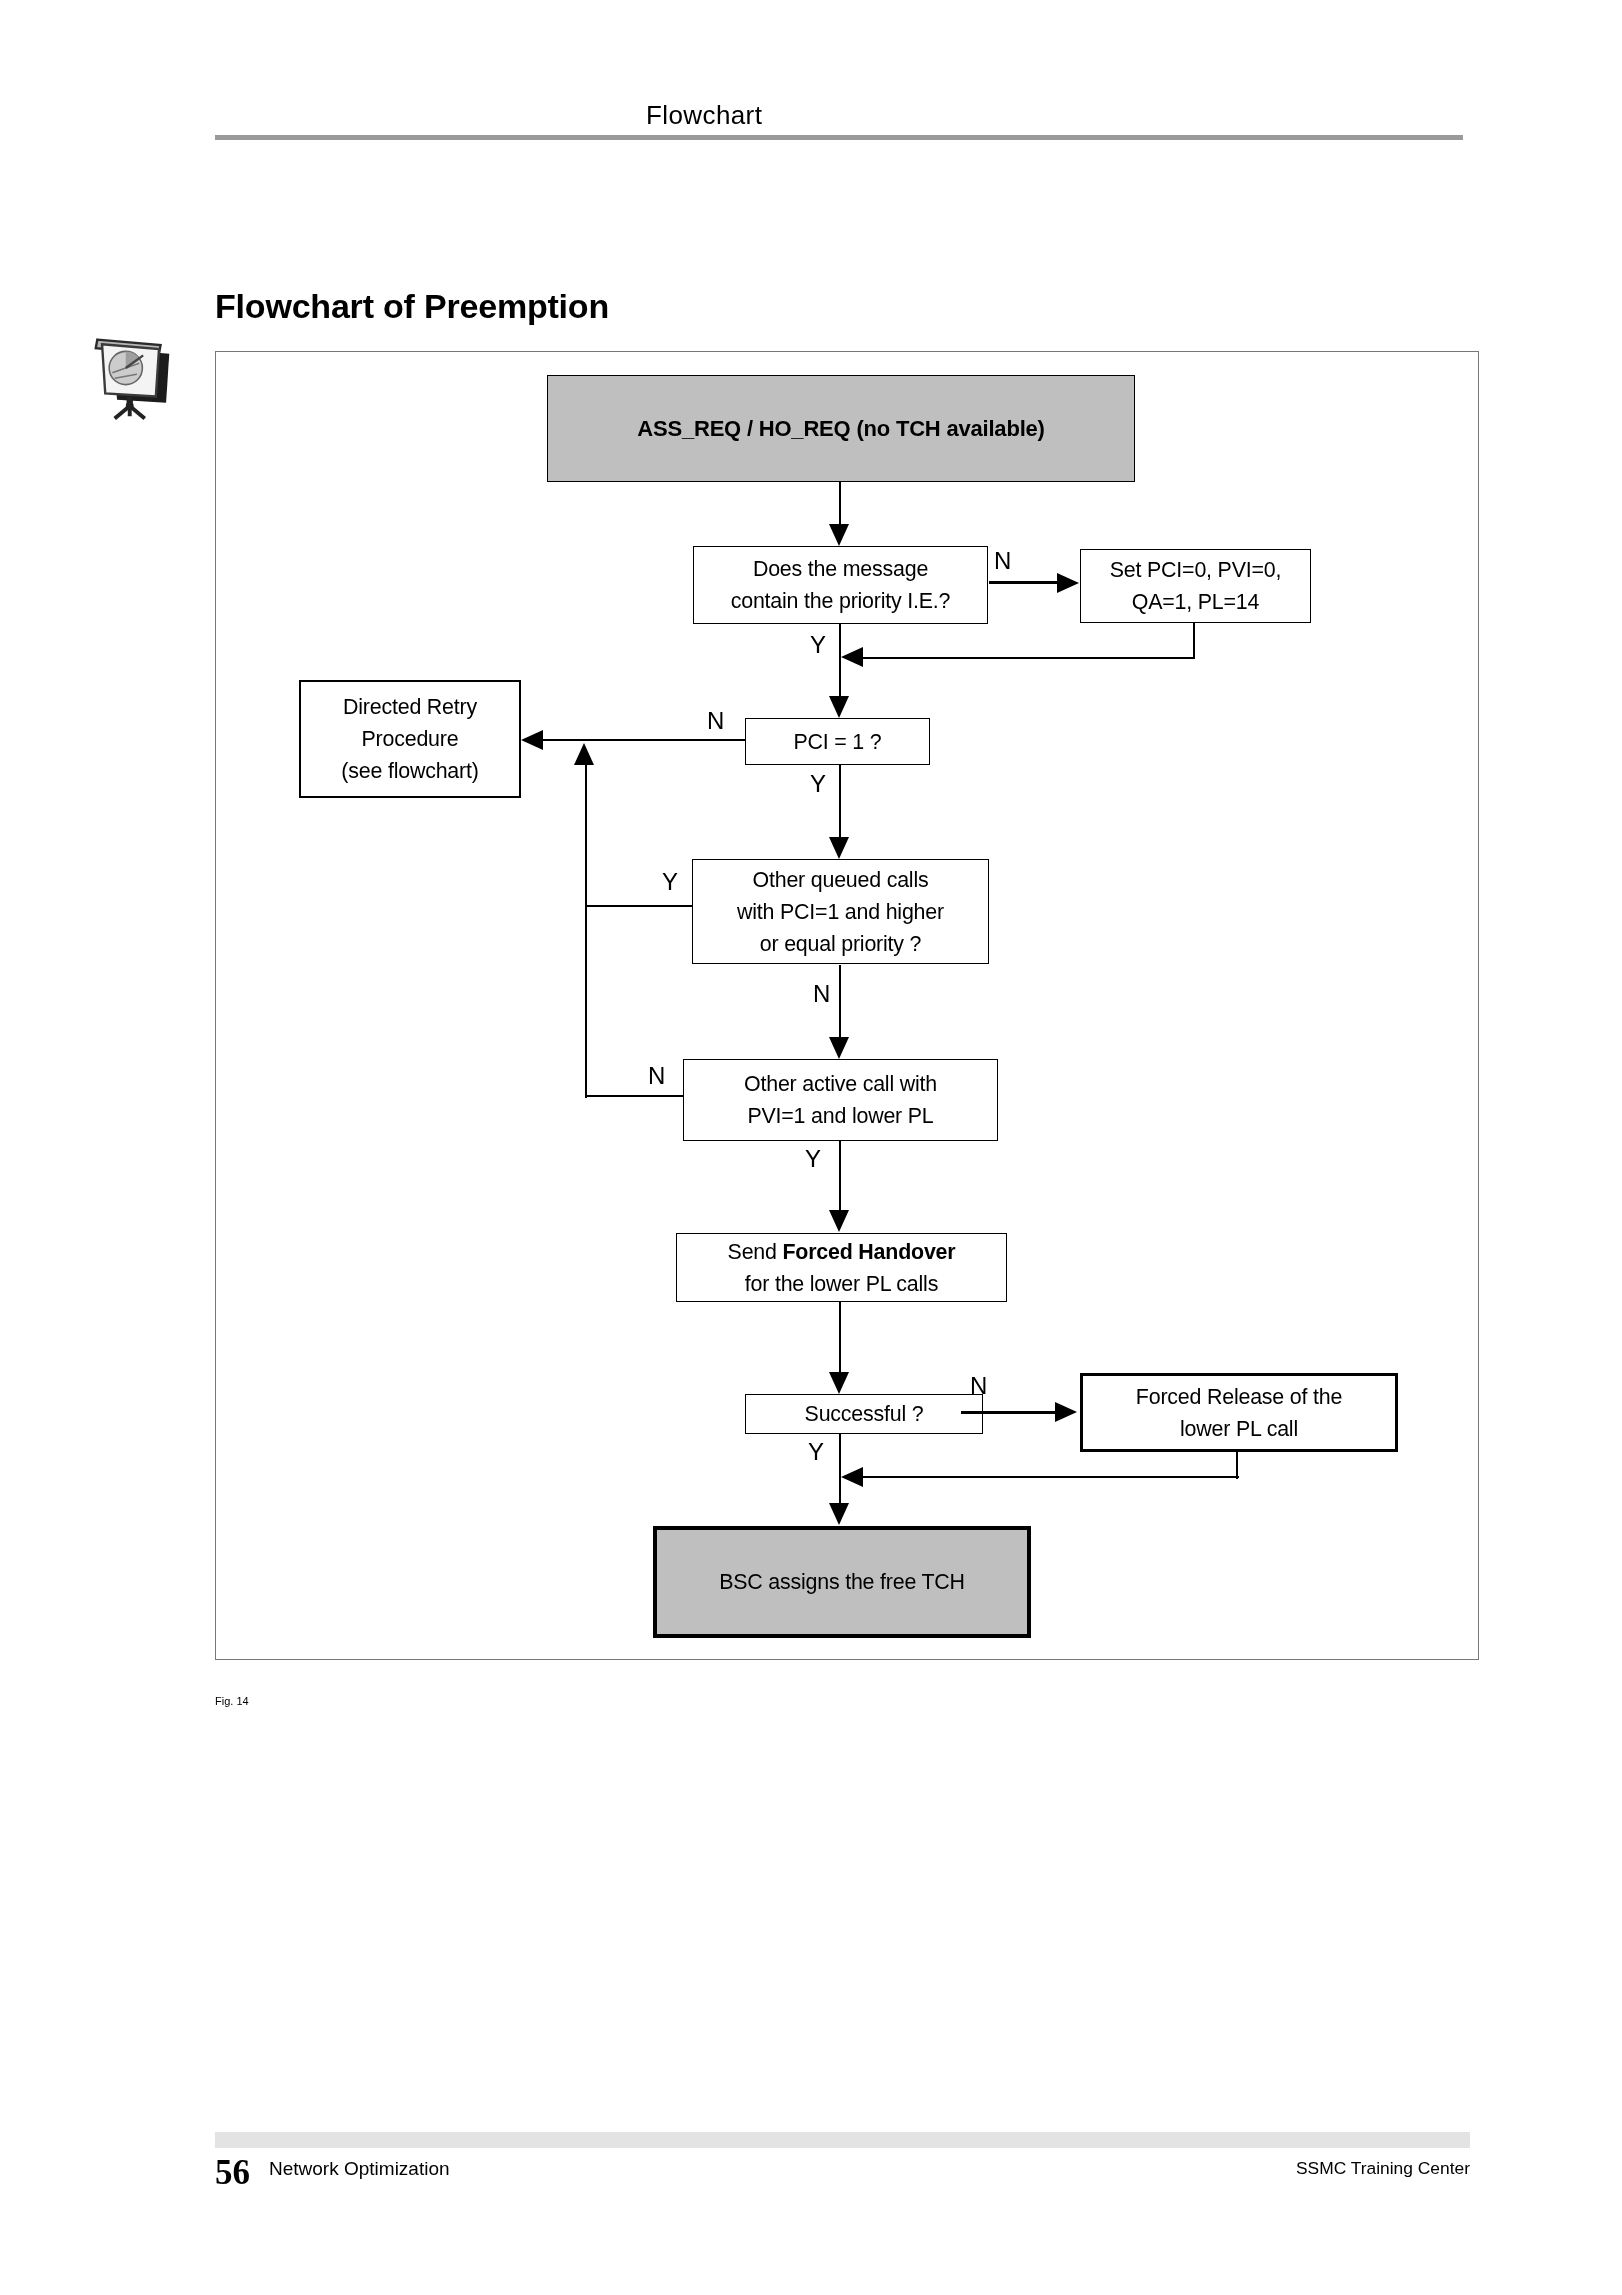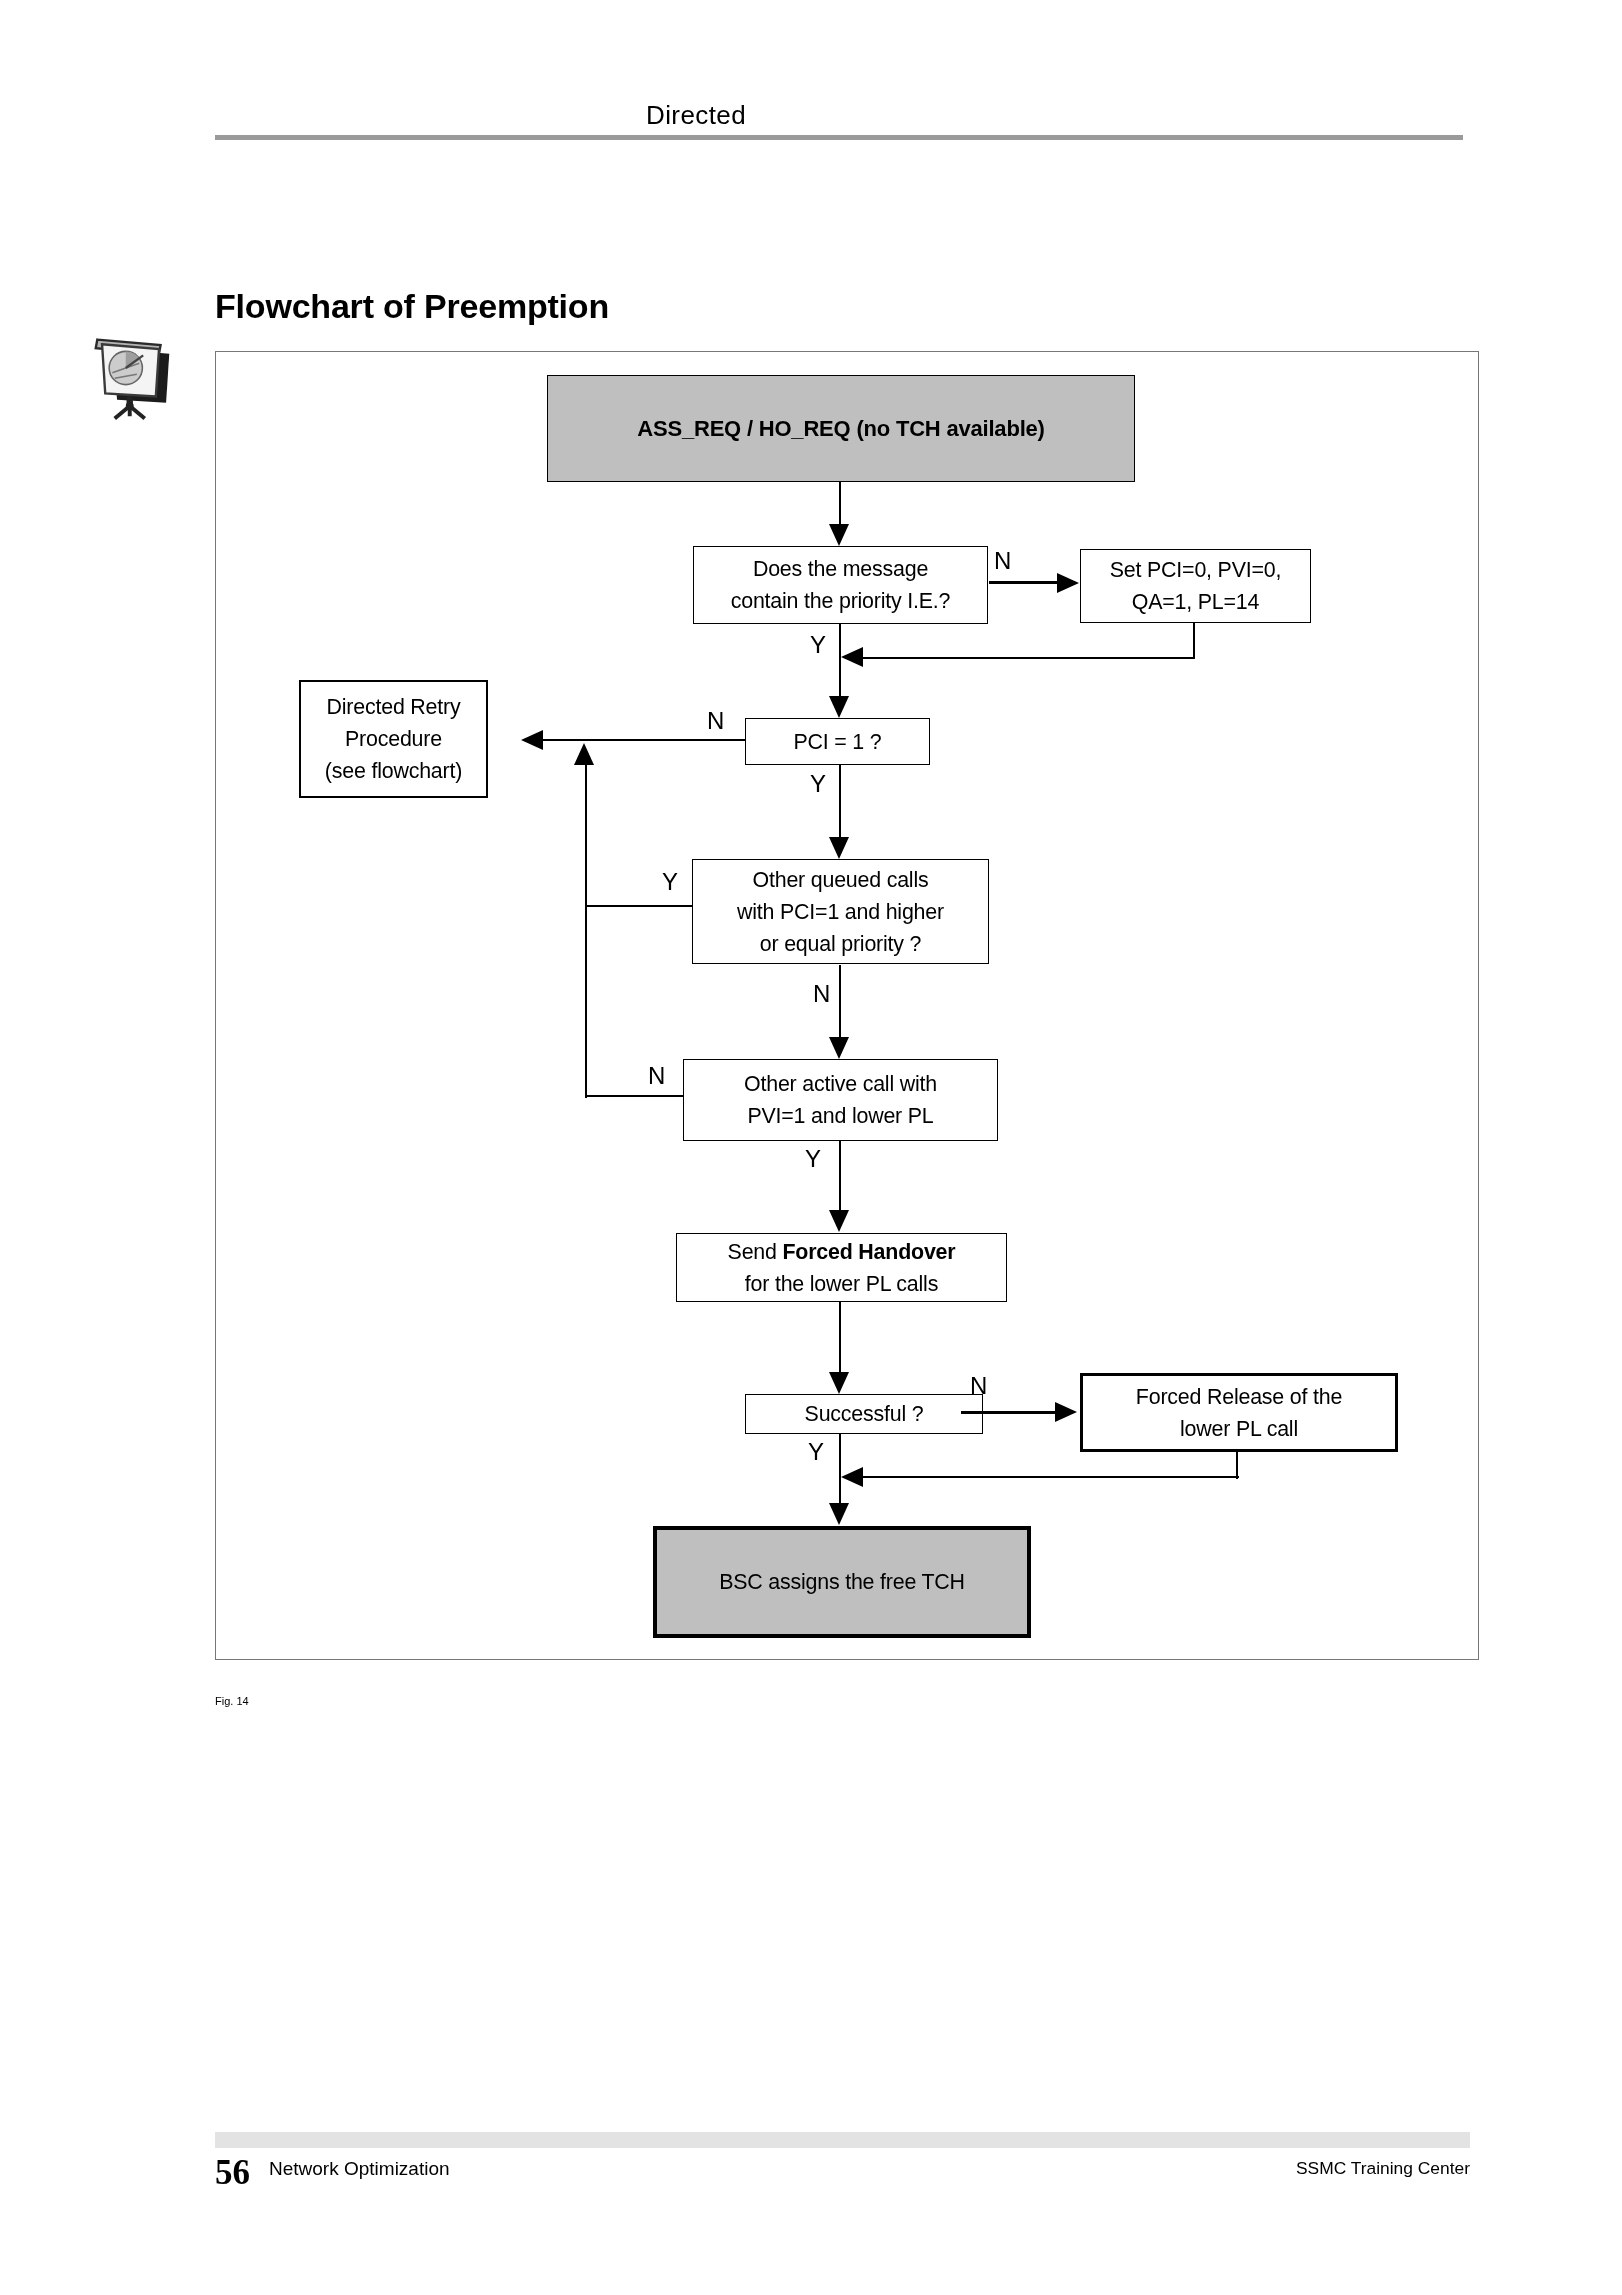--- a/index.html
+++ b/index.html
@@ -24,21 +24,21 @@
   .box{
     position:absolute;background:#fff;border:1.6px solid #000;
     display:flex;flex-direction:column;justify-content:center;align-items:center;
     text-align:center;font-size:21.4px;line-height:32px;letter-spacing:-0.2px;
     box-sizing:border-box;
   }
   .box.gray{background:#bfbfbf;}
   .node-start{left:547px;top:375px;width:588px;height:107px;font-weight:bold;font-size:22px;}
   .node-priority{left:693px;top:546px;width:295px;height:78px;}
   .node-set{left:1080px;top:549px;width:231px;height:74px;}
-  .node-retry{left:299px;top:680px;width:189px;height:118px;border-width:2.4px;}
+  .node-retry{left:299px;top:680px;width:222px;height:118px;border-width:2.4px;}
   .node-pci{left:745px;top:718px;width:185px;height:47px;}
   .node-queued{left:692px;top:859px;width:297px;height:105px;}
   .node-active{left:683px;top:1059px;width:315px;height:82px;}
   .node-send{left:676px;top:1233px;width:331px;height:69px;}
   .node-success{left:722px;top:1394px;width:238px;height:40px;margin-left:23px;}
   .node-release{left:1080px;top:1373px;width:318px;height:79px;border-width:3.2px;}
   .node-bsc{left:653px;top:1526px;width:378px;height:112px;border-width:4px;}
   .bold{font-weight:bold;}
   
   .vline,.hline{position:absolute;background:#000;}
@@ -49,21 +49,21 @@
   .arr-down{border-left:10.3px solid transparent;border-right:10.3px solid transparent;border-top:22px solid #000;}
   .arr-up{border-left:10.3px solid transparent;border-right:10.3px solid transparent;border-bottom:22px solid #000;}
   .arr-left{border-top:10.3px solid transparent;border-bottom:10.3px solid transparent;border-right:22px solid #000;}
   .arr-right{border-top:10.3px solid transparent;border-bottom:10.3px solid transparent;border-left:22px solid #000;}
   
   .blabel{position:absolute;font-size:24px;}
 </style>
 </head>
 <body>
 
-<div class="abs header-title">Directed</div>
+<div class="abs header-title">Flowchart</div>
 <div class="abs header-rule"></div>
 
 <div class="abs section-title">Flowchart of Preemption</div>
 
 <div class="abs" style="left:91px;top:333px;width:83px;height:89px;">
   <svg width="83" height="89" viewBox="0 0 105 112">
     <polygon points="27,20 99,26 95,88 33,84" fill="#1c1c1c"></polygon>
     <polygon points="8,8 88,15 86,26 6,19" fill="#b5b5b5" stroke="#2a2a2a" stroke-width="3"></polygon>
     <polygon points="14,14 86,20 82,80 18,76" fill="#f4f4f4" stroke="#3a3a3a" stroke-width="3"></polygon>
     <circle cx="44" cy="44" r="21" fill="#cccccc" stroke="#666" stroke-width="2"></circle>

